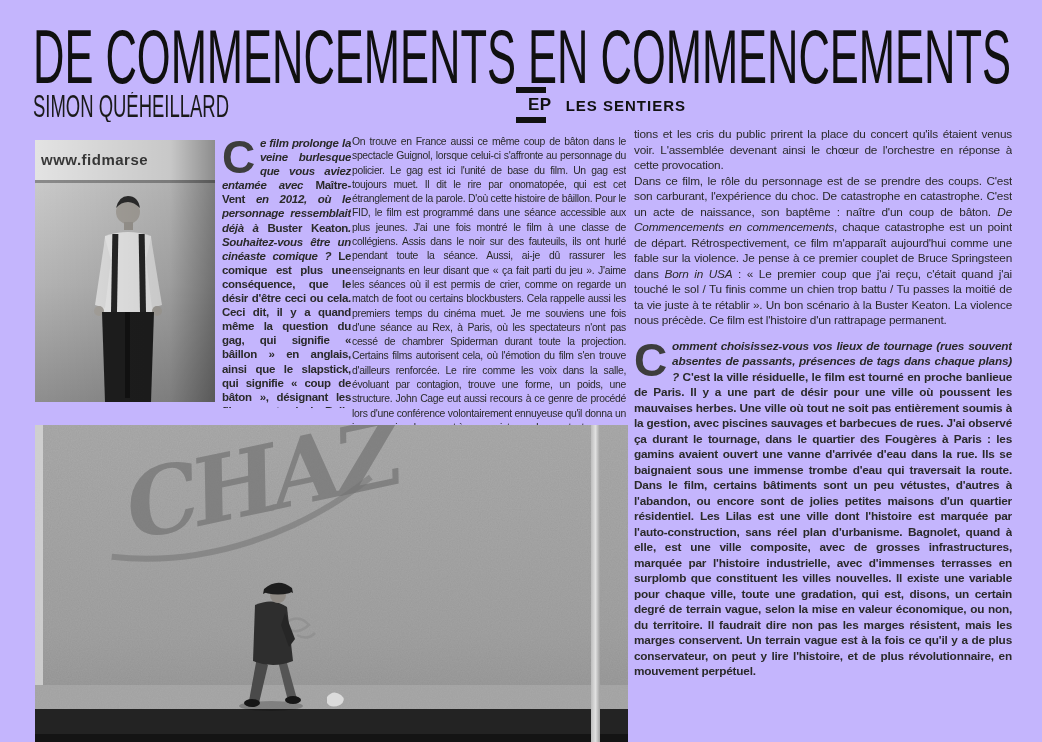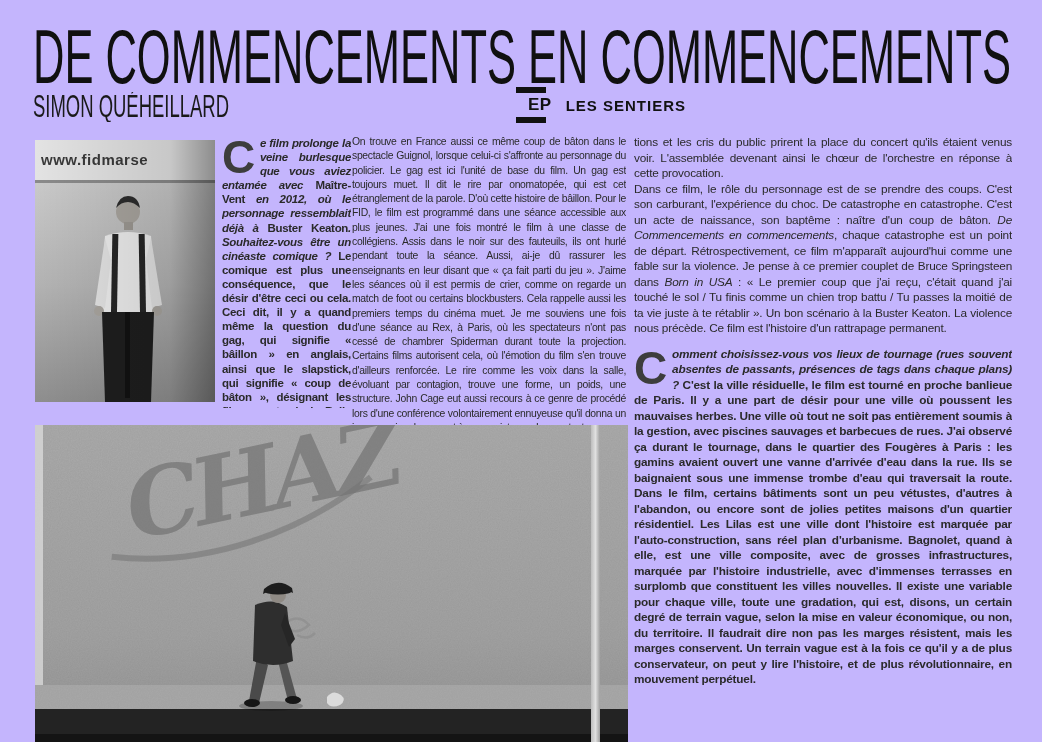--- a/index.html
+++ b/index.html
@@ -24,21 +24,21 @@
   
   .portrait-photo{position:absolute;left:35px;top:140px;width:180px;height:262px;}
   .street-photo{position:absolute;left:35px;top:425px;width:593px;height:317px;}
   .portrait-photo svg,.street-photo svg{display:block;width:100%;height:100%;}
   
   .col{position:absolute;text-align:justify;overflow:hidden;}
   .col-a{left:222px;top:136px;width:129px;height:272px;
          font-size:11.5px;line-height:14.1px;letter-spacing:-.3px;}
   .col-b{left:352px;top:135px;width:274px;height:290px;
          font-size:10.4px;line-height:14.3px;letter-spacing:-.3px;}
-  .col-c{left:634px;top:135px;width:378px;height:560px;
+  .col-c{left:634px;top:127px;width:378px;height:560px;
          font-size:11.8px;line-height:15.5px;letter-spacing:-.2px;}
   .col p{margin:0;}
   .dropcap{
     float:left;font-size:46px;line-height:37px;font-weight:bold;color:#3d3d3d;
     margin:3px 5px 0 0;
   }
   .qa .q span{font-weight:bold;}
   .block-gap{margin-top:10px !important;}
 </style>
 </head>

